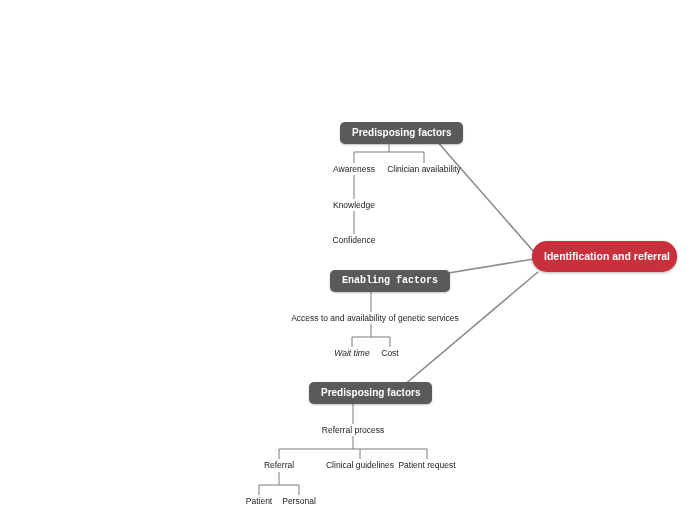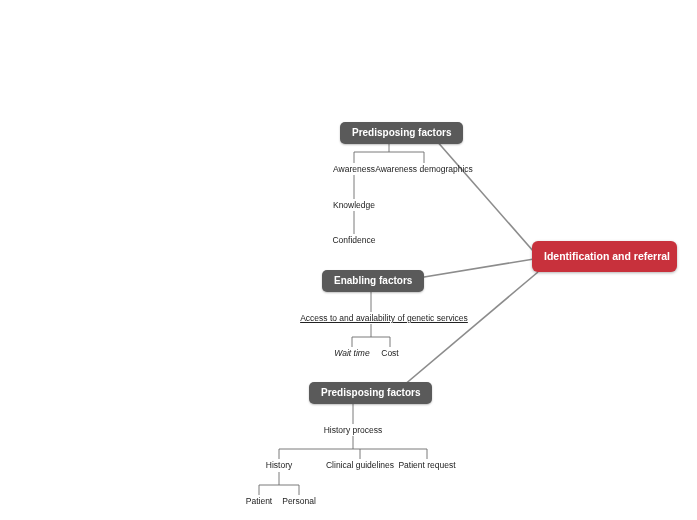--- a/index.html
+++ b/index.html
@@ -88,47 +88,47 @@
     <path d="M279 449 L427 449" stroke="#6b6b6b" stroke-width="0.9" fill="none"></path>
     <path d="M279 449 L279 459" stroke="#6b6b6b" stroke-width="0.9" fill="none"></path>
     <path d="M360 449 L360 459" stroke="#6b6b6b" stroke-width="0.9" fill="none"></path>
     <path d="M427 449 L427 459" stroke="#6b6b6b" stroke-width="0.9" fill="none"></path>
     <path d="M279 472 L279 485" stroke="#6b6b6b" stroke-width="0.9" fill="none"></path>
     <path d="M259 485 L299 485" stroke="#6b6b6b" stroke-width="0.9" fill="none"></path>
     <path d="M259 485 L259 495" stroke="#6b6b6b" stroke-width="0.9" fill="none"></path>
     <path d="M299 485 L299 495" stroke="#6b6b6b" stroke-width="0.9" fill="none"></path>
   </svg>
 
-  <div class="node root" style="left:532px; top:241px; width:145px;">
+  <div class="node root" style="left:532px; top:241px; width:145px;border-radius:15px;">
     <div>Identification and referral</div>
   </div>
 
   <div class="node cat" style="left:340px; top:122px;">Predisposing factors</div>
 
-  <div class="node cat" style="left:322px; top:270px;">Enabling factors</div>
+  <div class="node cat" style="left:330px; top:270px;font-family:Liberation Mono, monospace;">Enabling factors</div>
 
   <div class="node cat" style="left:309px; top:382px;">Predisposing factors</div>
 
   <div class="node leaf" style="left:314px; top:164px; width:80px;">Awareness</div>
 
-  <div class="node leaf" style="left:371px; top:164px; width:106px;">Awareness demographics</div>
+  <div class="node leaf" style="left:371px; top:164px; width:106px;">Clinician availability</div>
 
   <div class="node leaf" style="left:314px; top:200px; width:80px;">Knowledge</div>
 
   <div class="node leaf" style="left:314px; top:235px; width:80px;">Confidence</div>
 
-  <div class="node leaf" style="left:294px; top:313px; width:180px;text-decoration:underline;">Access to and availability of genetic services</div>
+  <div class="node leaf" style="left:285px; top:313px; width:180px;">Access to and availability of genetic services</div>
 
   <div class="node leaf" style="left:322px; top:348px; width:60px;font-style:italic;">Wait time</div>
 
   <div class="node leaf" style="left:365px; top:348px; width:50px;">Cost</div>
 
-  <div class="node leaf" style="left:303px; top:425px; width:100px;">History process</div>
+  <div class="node leaf" style="left:303px; top:425px; width:100px;">Referral process</div>
 
-  <div class="node leaf" style="left:249px; top:460px; width:60px;">History</div>
+  <div class="node leaf" style="left:249px; top:460px; width:60px;">Referral</div>
 
   <div class="node leaf" style="left:315px; top:460px; width:90px;">Clinical guidelines</div>
 
   <div class="node leaf" style="left:390px; top:460px; width:74px;">Patient request</div>
 
   <div class="node leaf" style="left:234px; top:496px; width:50px;">Patient</div>
 
   <div class="node leaf" style="left:272px; top:496px; width:54px;text-align:center;">Personal</div>
 
 </div>

